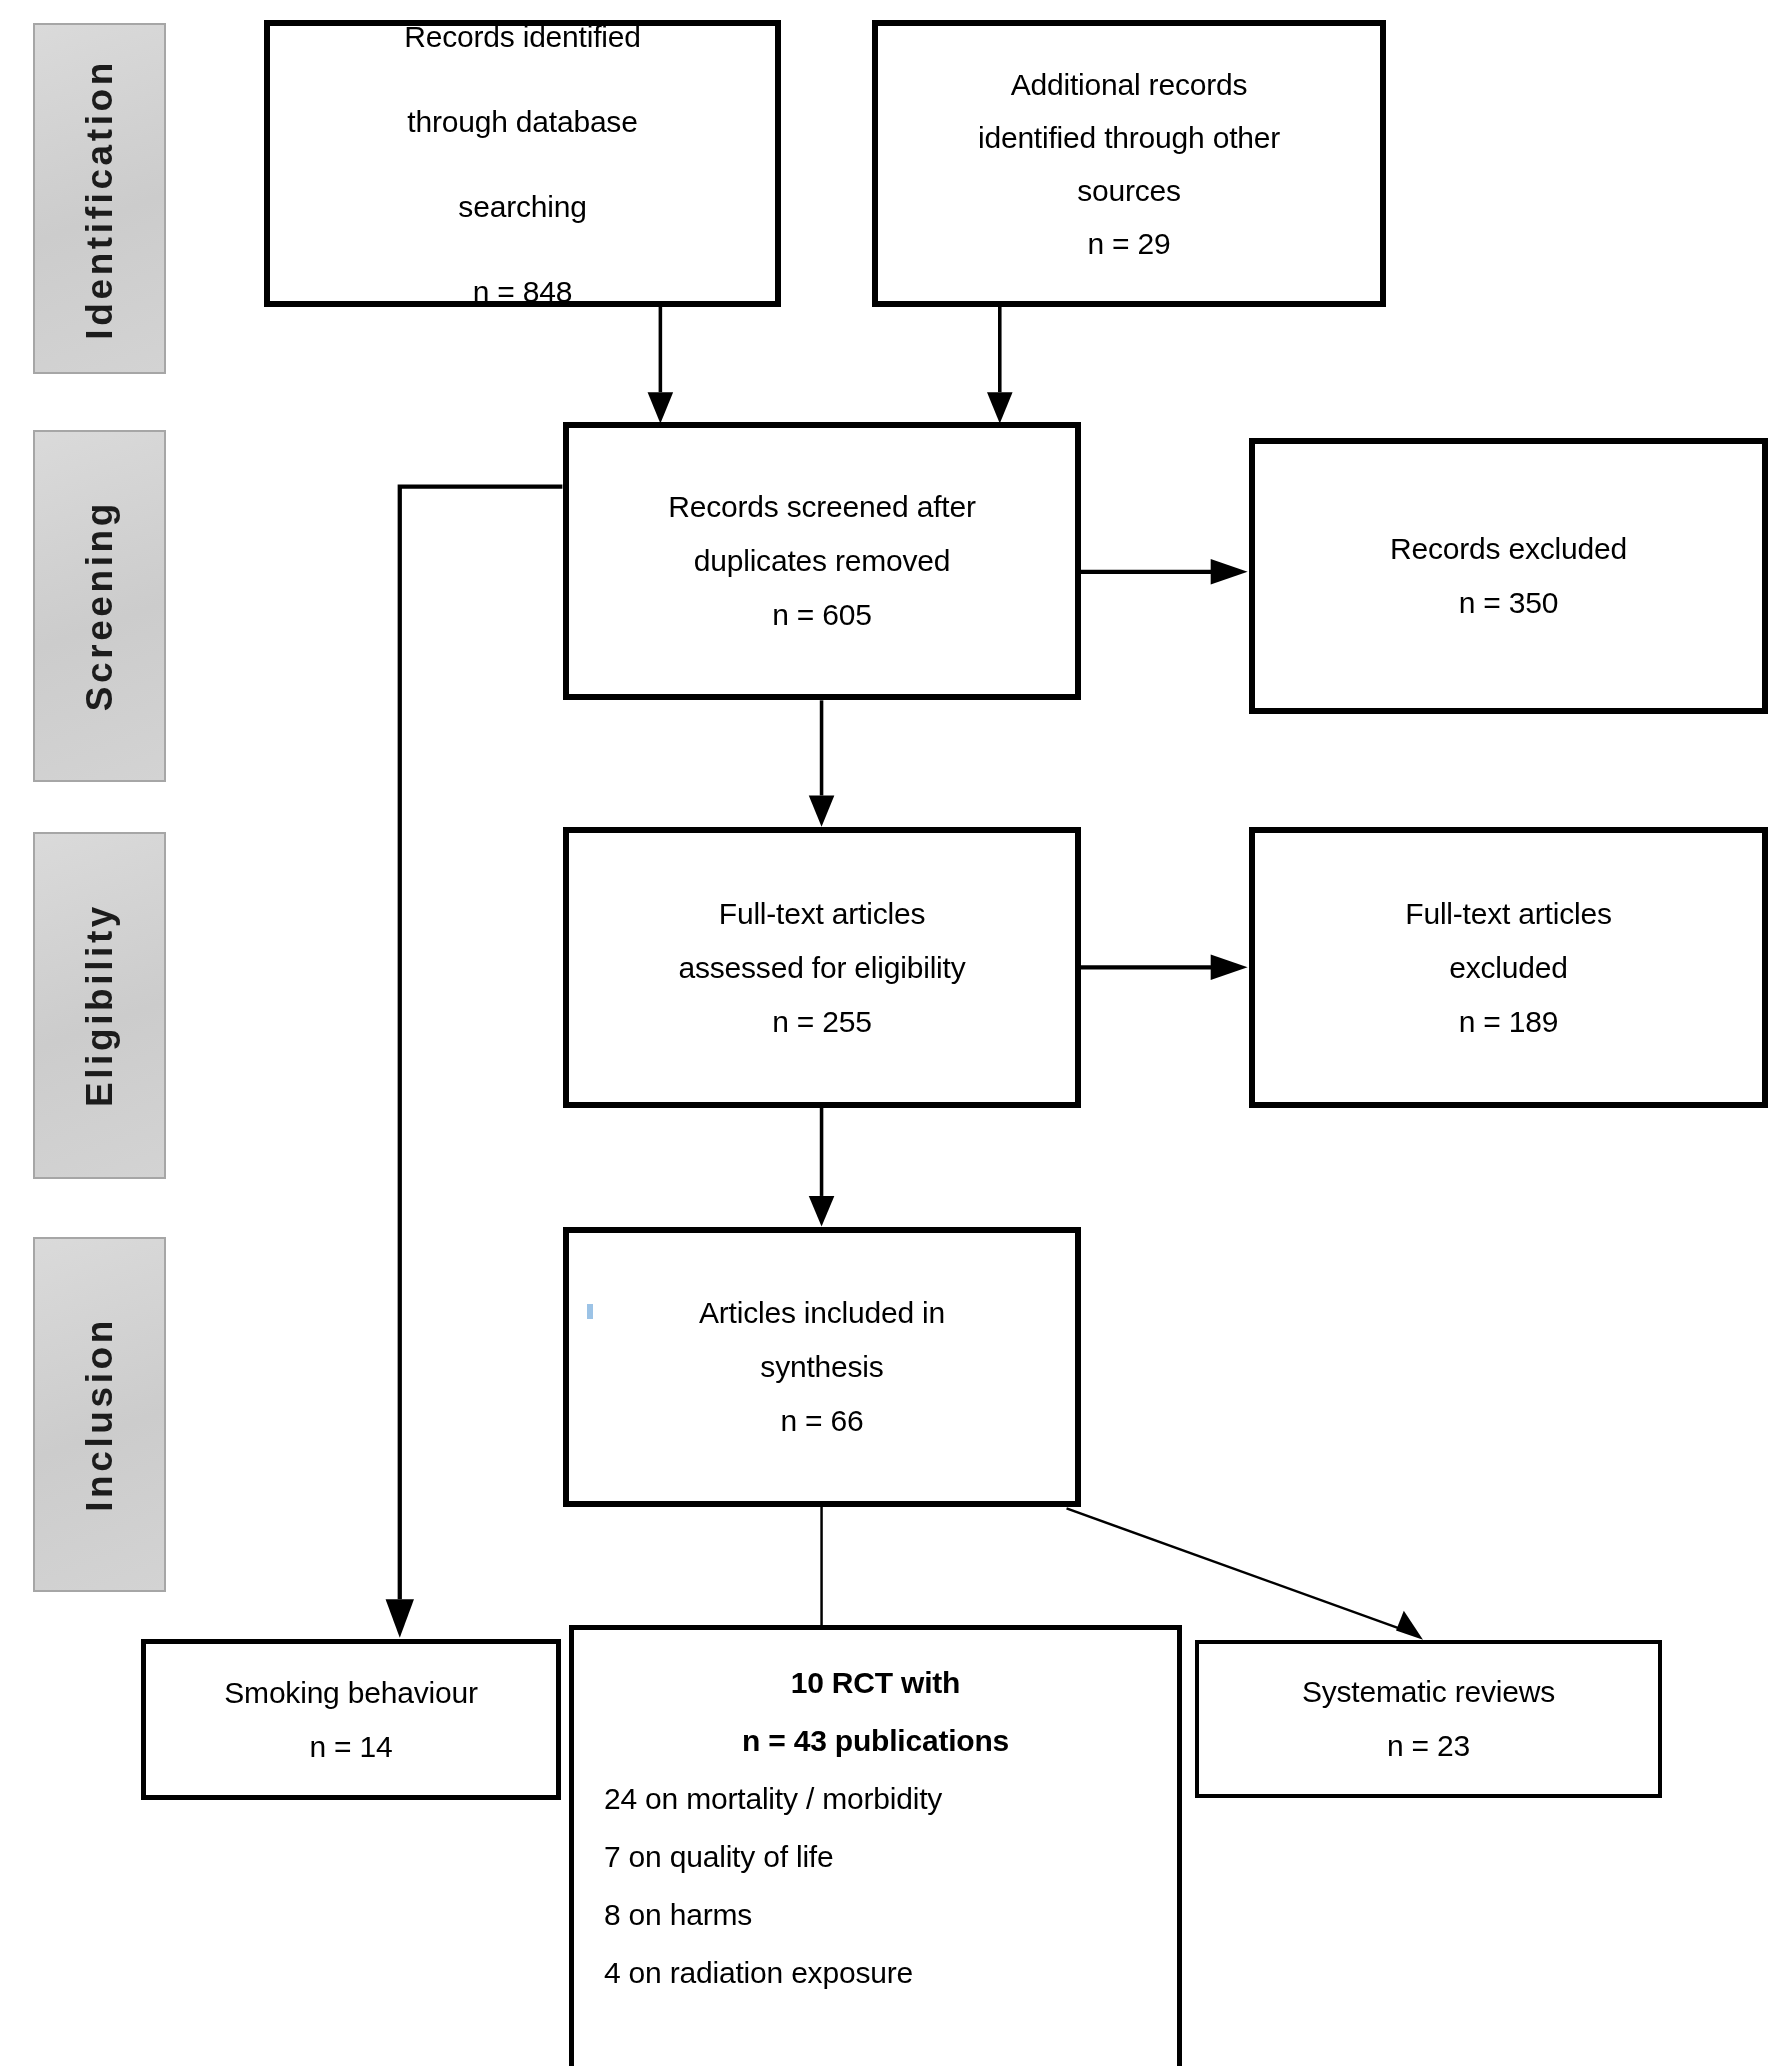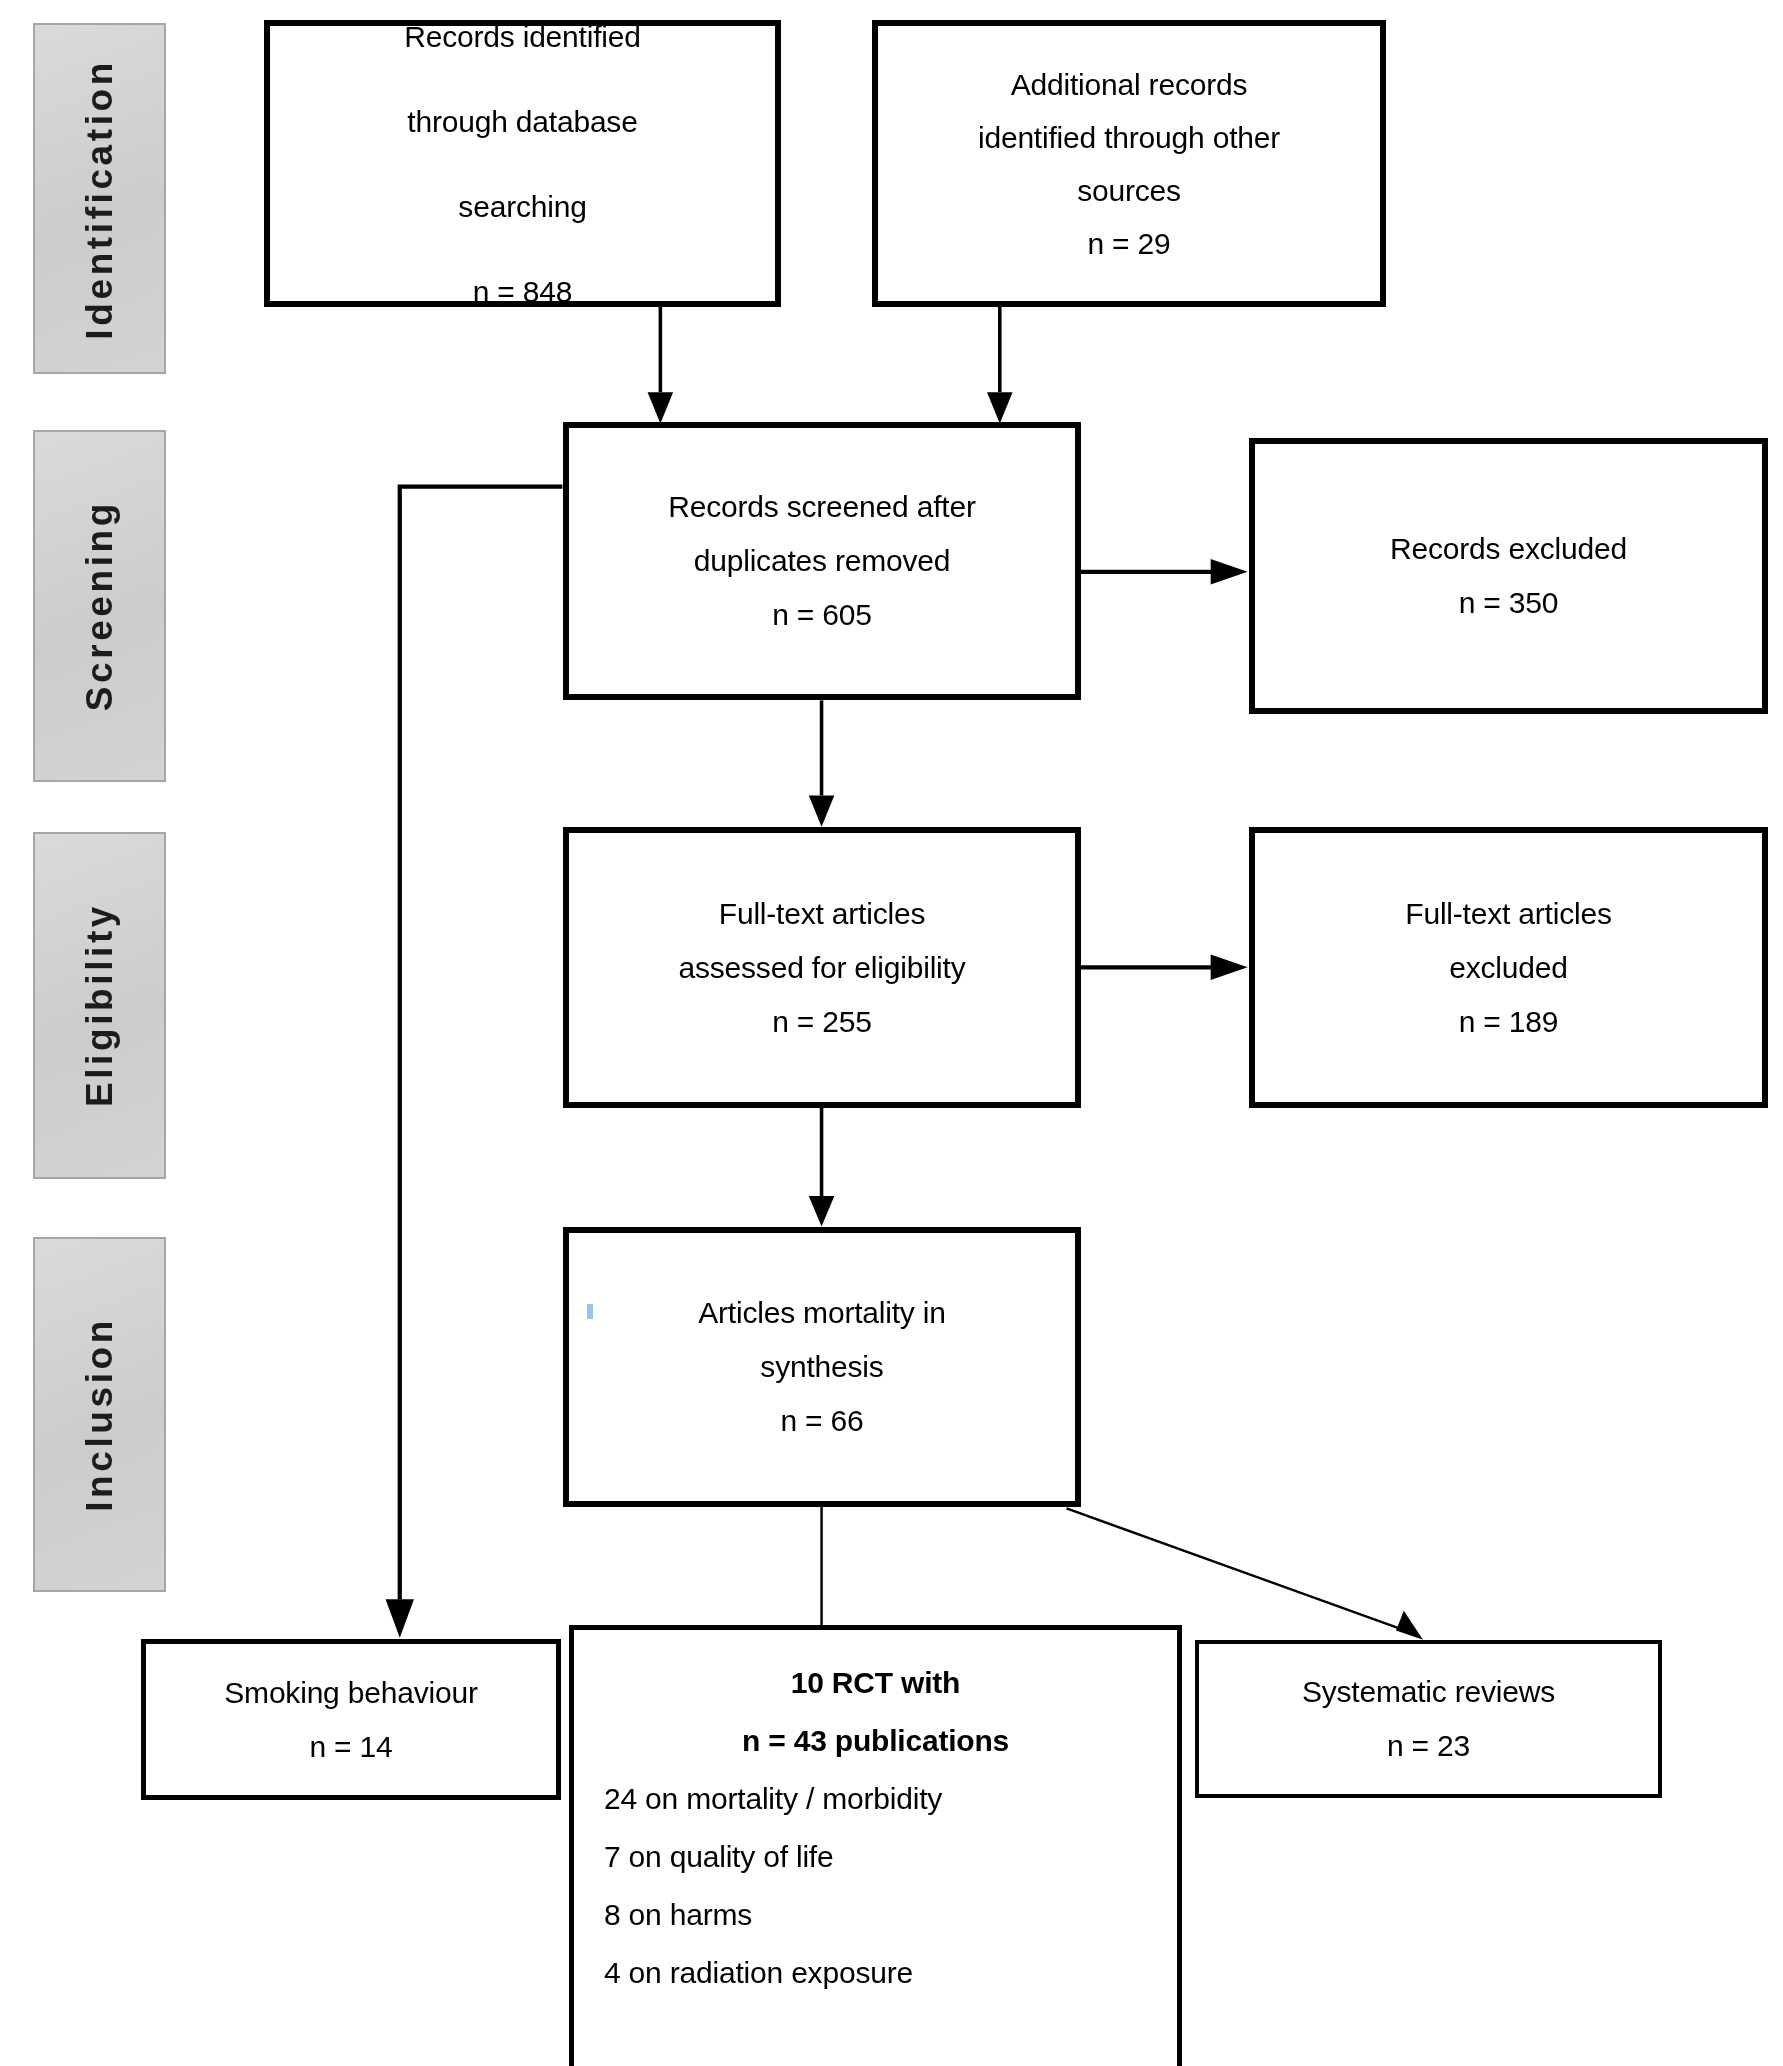--- a/index.html
+++ b/index.html
@@ -181,21 +181,21 @@
     <div>n = 255</div>
   </div>
 
   <div class="flowbox" id="box-fulltext-excluded">
     <div>Full-text articles</div>
     <div>excluded</div>
     <div>n = 189</div>
   </div>
 
   <div class="flowbox" id="box-articles-included">
-    <div>Articles mortality in</div>
+    <div>Articles included in</div>
     <div>synthesis</div>
     <div>n = 66</div>
   </div>
 
   <div id="accent-mark" style="background: rgb(156, 195, 230);"></div>
 
   <div class="flowbox" id="box-smoking-behaviour">
     <div>Smoking behaviour</div>
     <div>n = 14</div>
   </div>

